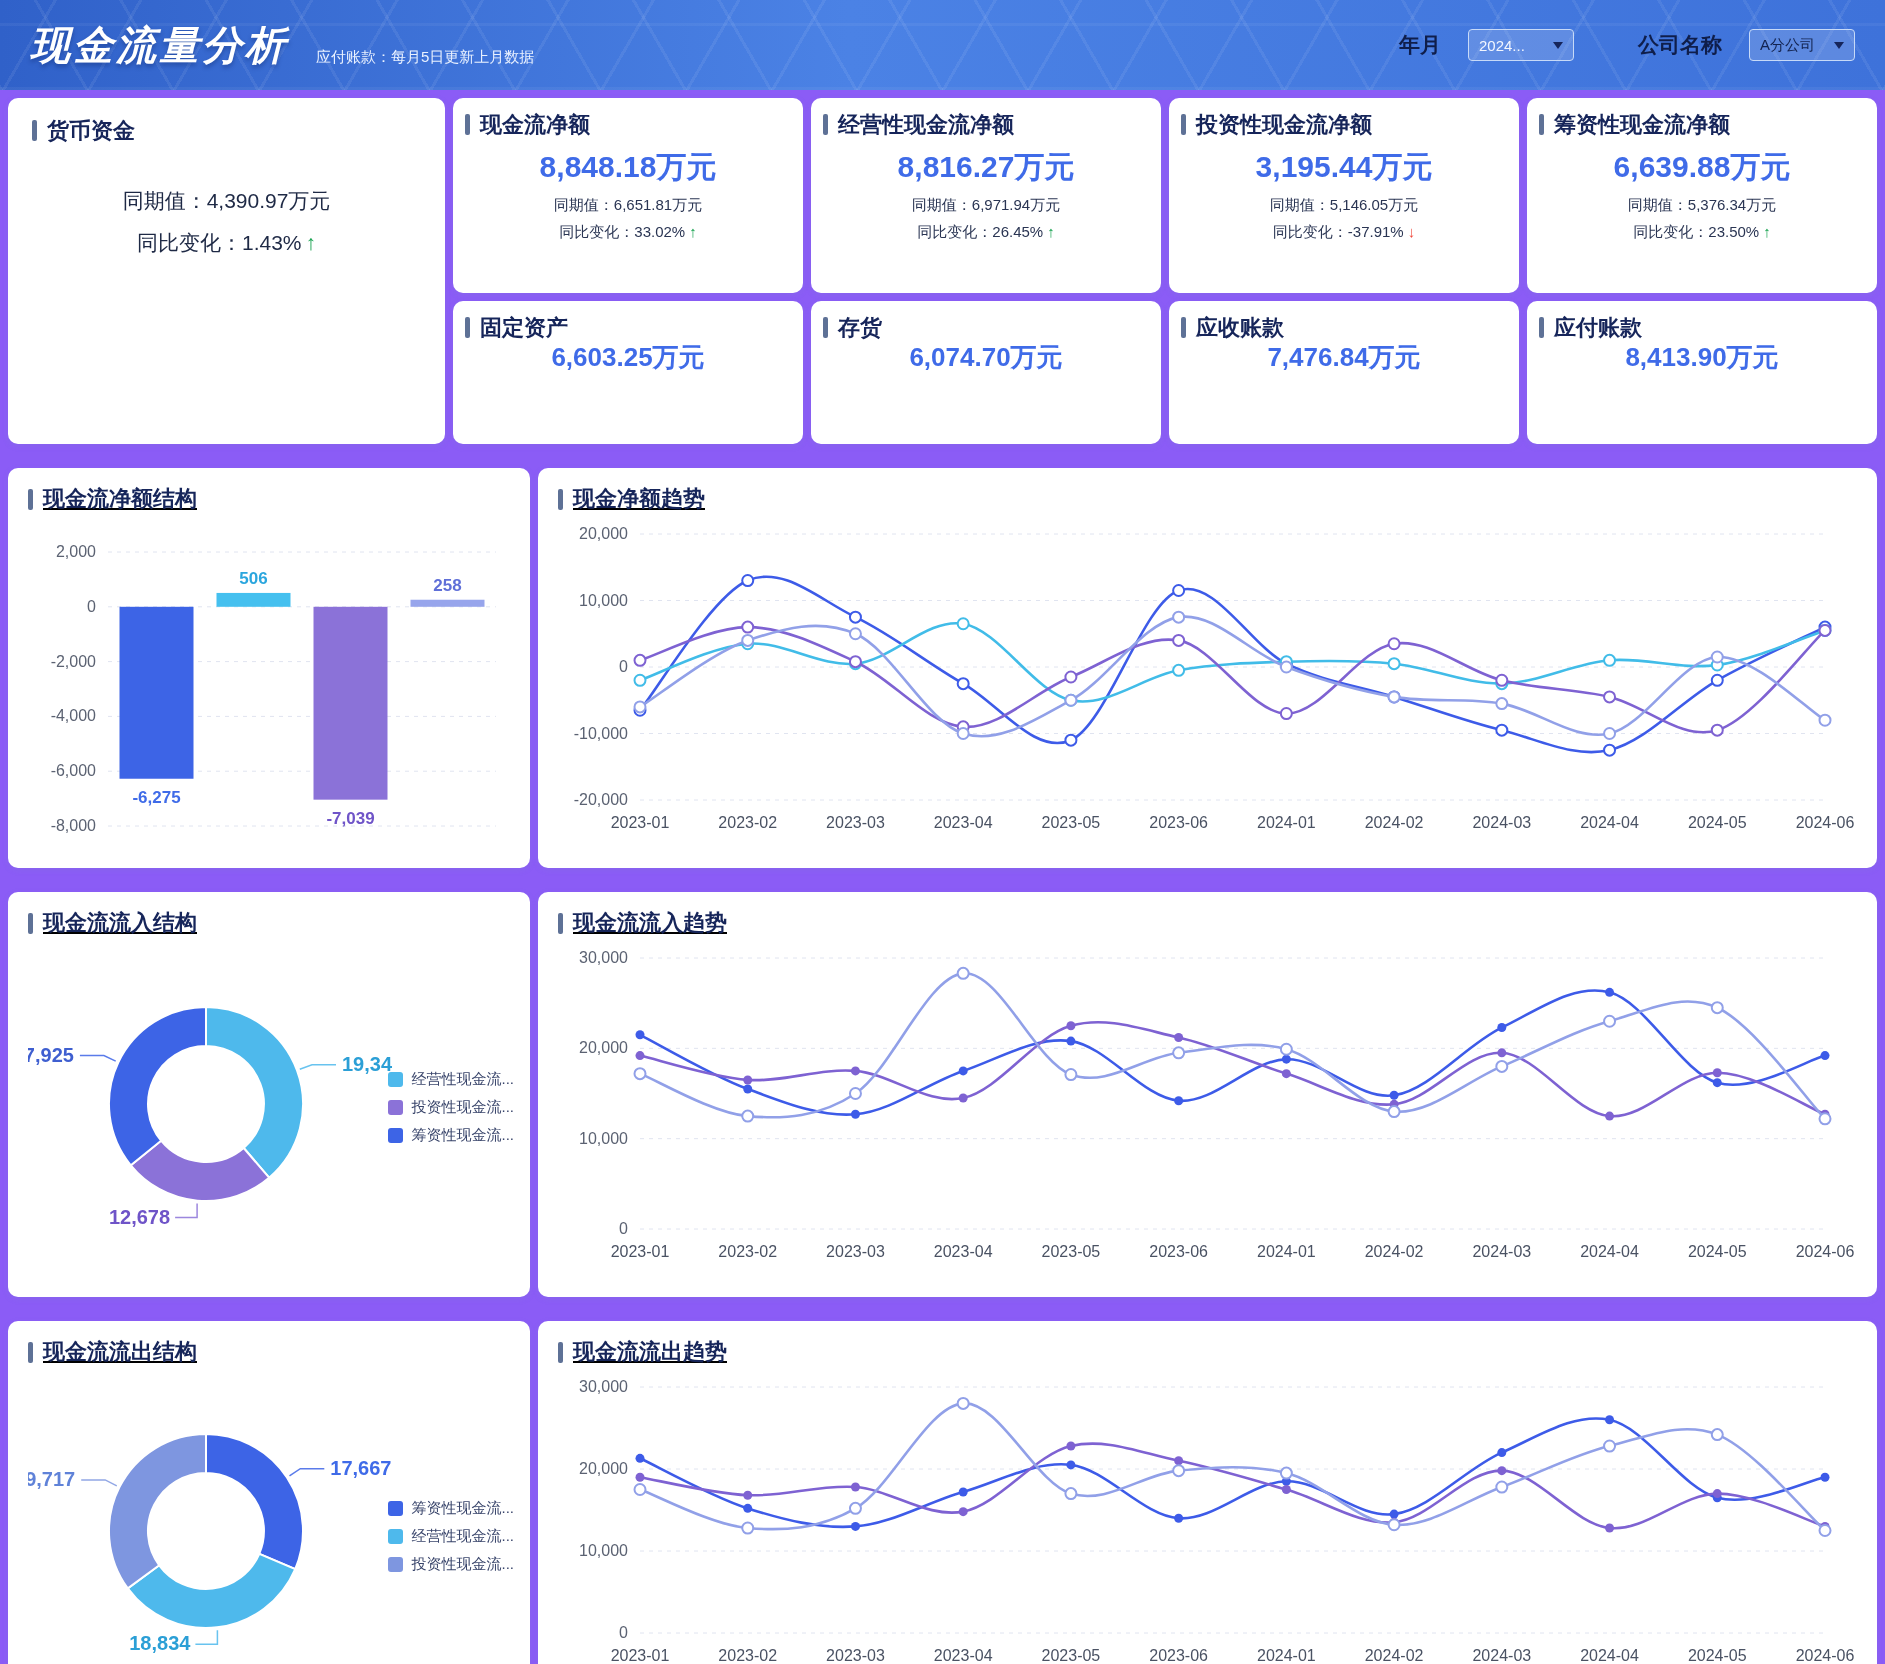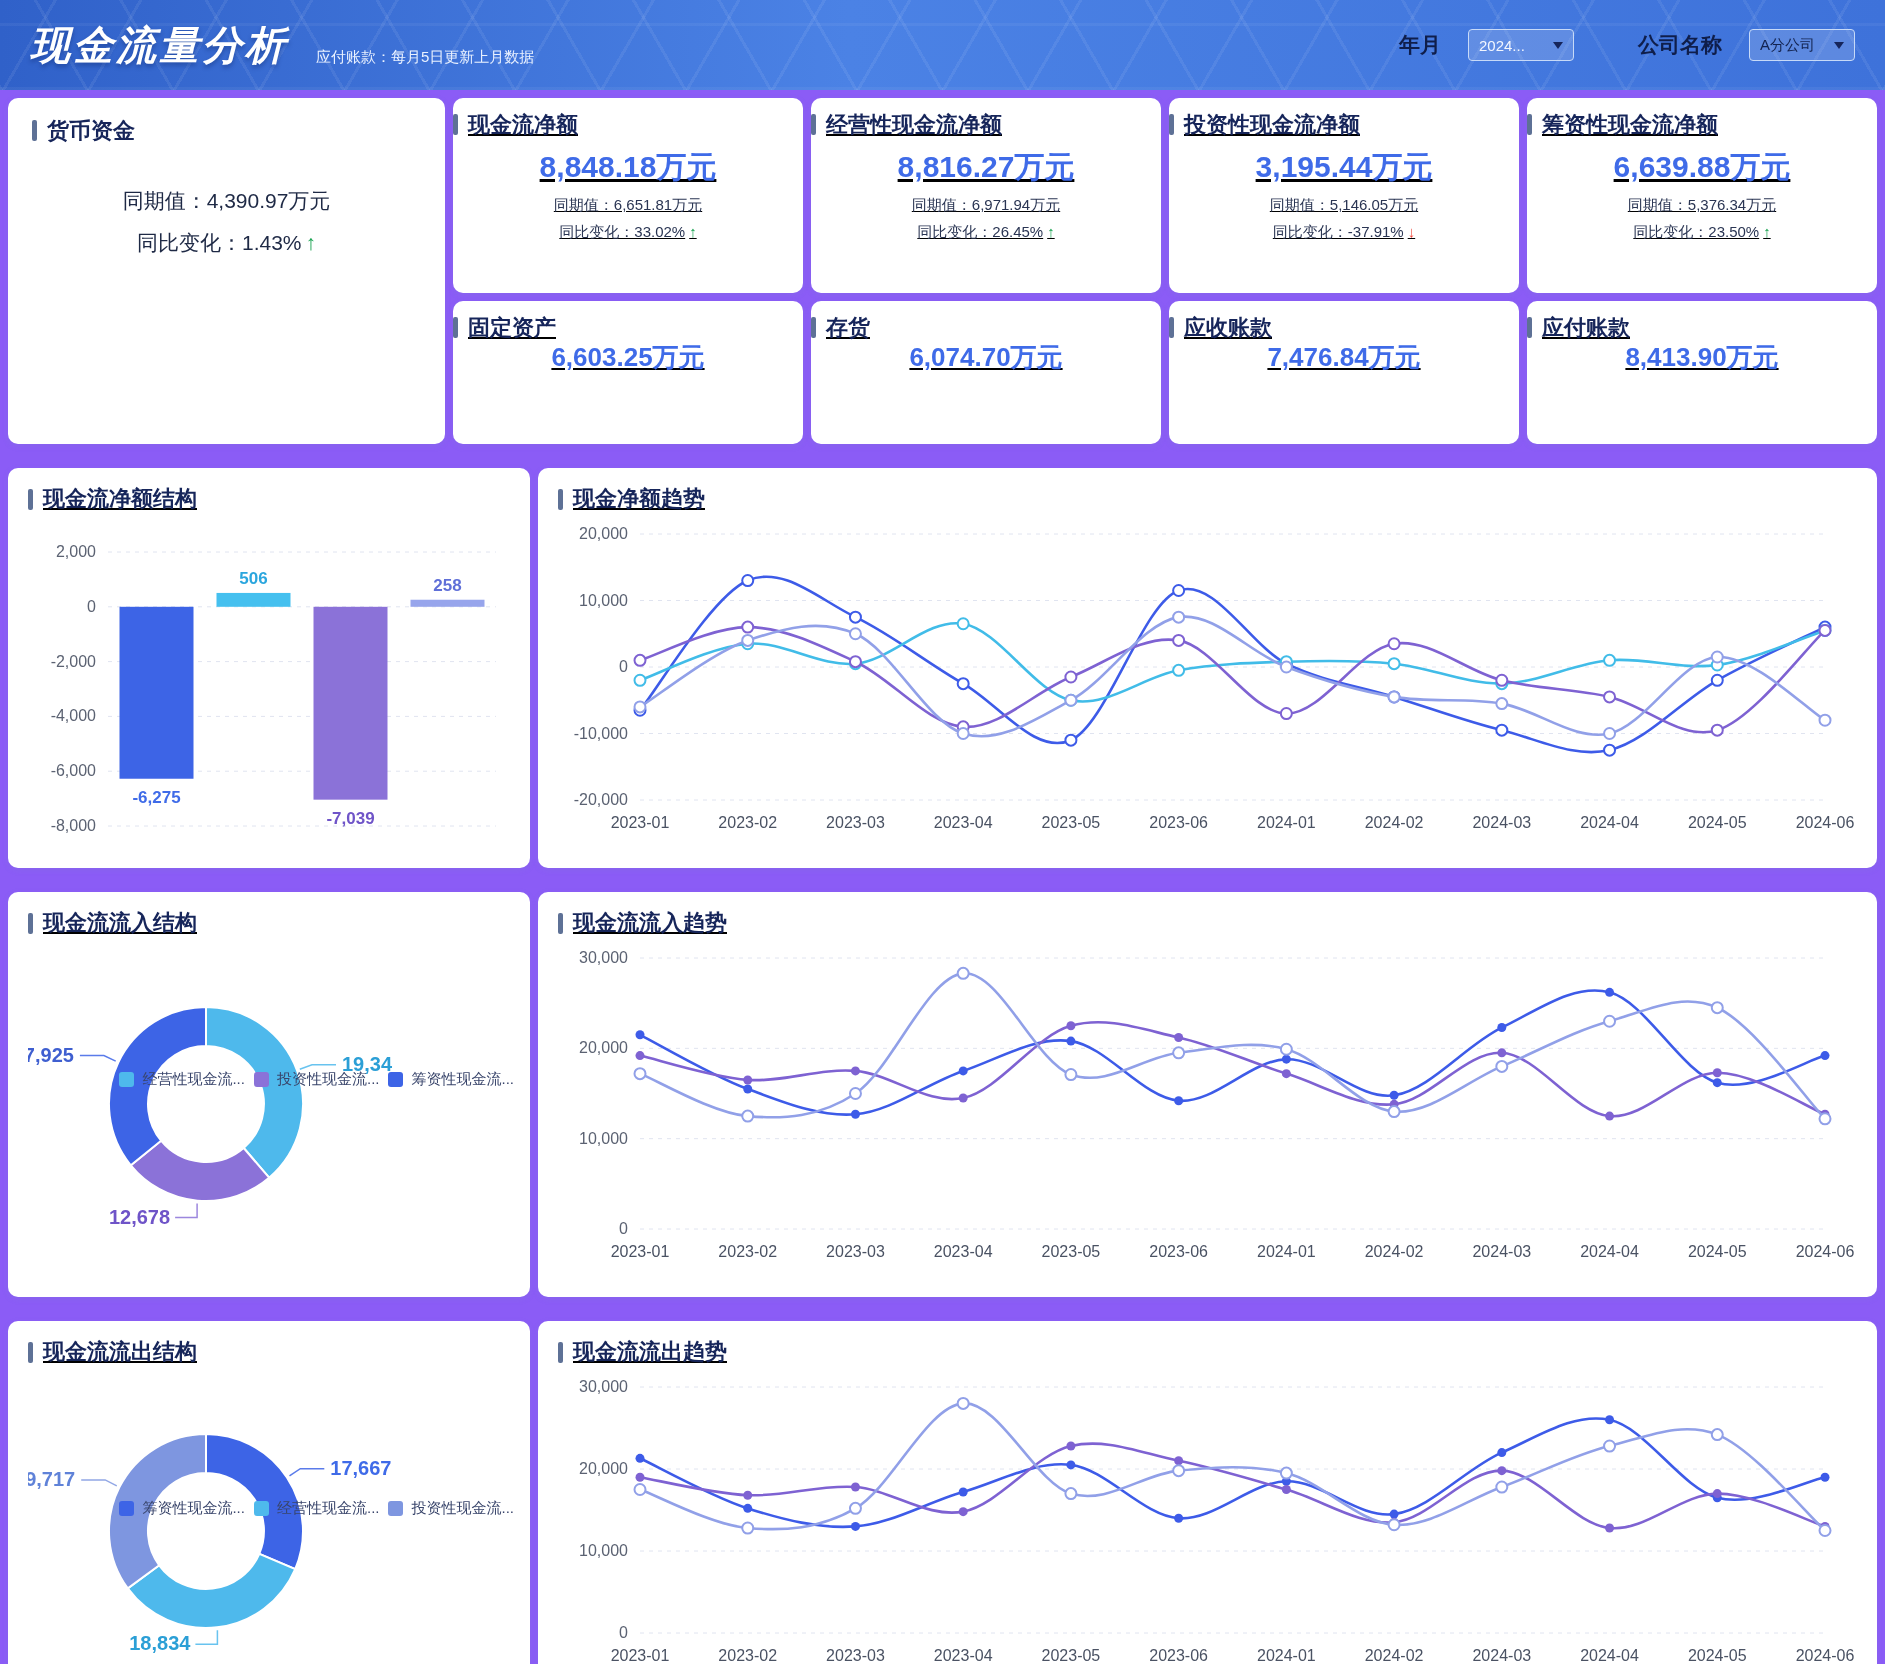--- a/index.html
+++ b/index.html
@@ -26,37 +26,37 @@
   main{padding:8px;display:flex;flex-direction:column;gap:24px;box-sizing:border-box;}
   .kpi-area{display:flex;gap:8px;height:346px;}
   .card{background:#fff;border-radius:10px;box-shadow:0 2px 6px rgba(120,140,190,.16);box-sizing:border-box;}
   .main-card{width:437px;padding:20px 24px;flex:none;}
   .kpi-grid{flex:1;display:grid;grid-template-columns:repeat(4,1fr);grid-template-rows:195px 143px;gap:8px;}
   .card-title{display:flex;align-items:center;font-size:22px;font-weight:800;color:#16255A;line-height:1.15;}
   .card-title::before{content:"";width:5px;height:21px;background:#5E7196;border-radius:2px;margin-right:10px;flex:none;}
   .main-value{font-size:46px;font-weight:800;color:#3F6BE8;text-align:center;margin-top:44px;}
   .main-sub{font-size:21px;color:#1E2945;text-align:center;margin-top:44px;}
   .main-sub + .main-sub{margin-top:14px;}
-  .kpi-card{padding:14px 0;text-decoration:underline;}
+  .kpi-card{padding:14px 12px;}
   .kpi-value{font-size:30px;font-weight:800;color:#3F6BE8;text-align:center;margin-top:10px;}
   .kpi-sub{font-size:15px;color:#2A3553;text-align:center;margin-top:8px;}
   .kpi-card.small .kpi-value{font-size:26px;margin-top:0;}
   .arrow{font-weight:900;margin-left:4px;}
   .arrow.up{color:#19A351;}
   .arrow.down{color:#F04B3E;}
 
   .row{display:flex;gap:8px;}
   .panel{background:#fff;border-radius:10px;box-shadow:0 2px 6px rgba(120,140,190,.16);padding:16px 20px;box-sizing:border-box;position:relative;text-decoration:underline;}
   .panel.left{width:522px;flex:none;}
   .panel.right{flex:1;}
   .panel-title{display:flex;align-items:center;font-size:22px;font-weight:800;color:#16255A;}
   .panel-title::before{content:"";width:5px;height:21px;background:#5E7196;border-radius:2px;margin-right:10px;flex:none;}
   .chart-box{margin-top:6px;}
 
-  .donut-legend{position:absolute;right:16px;top:178px;display:flex;flex-direction:row;gap:9px;}
+  .donut-legend{position:absolute;right:16px;top:178px;display:flex;flex-direction:column;gap:9px;}
   .legend-item{display:flex;align-items:center;gap:8px;font-size:15px;color:#39456B;cursor:pointer;}
   .legend-swatch{width:15px;height:15px;border-radius:3px;flex:none;}
 
   svg text{font-family:"Liberation Sans","DejaVu Sans",sans-serif;}
 </style>
 </head>
 <body>
 
 <div class="dashboard">
   <header>

